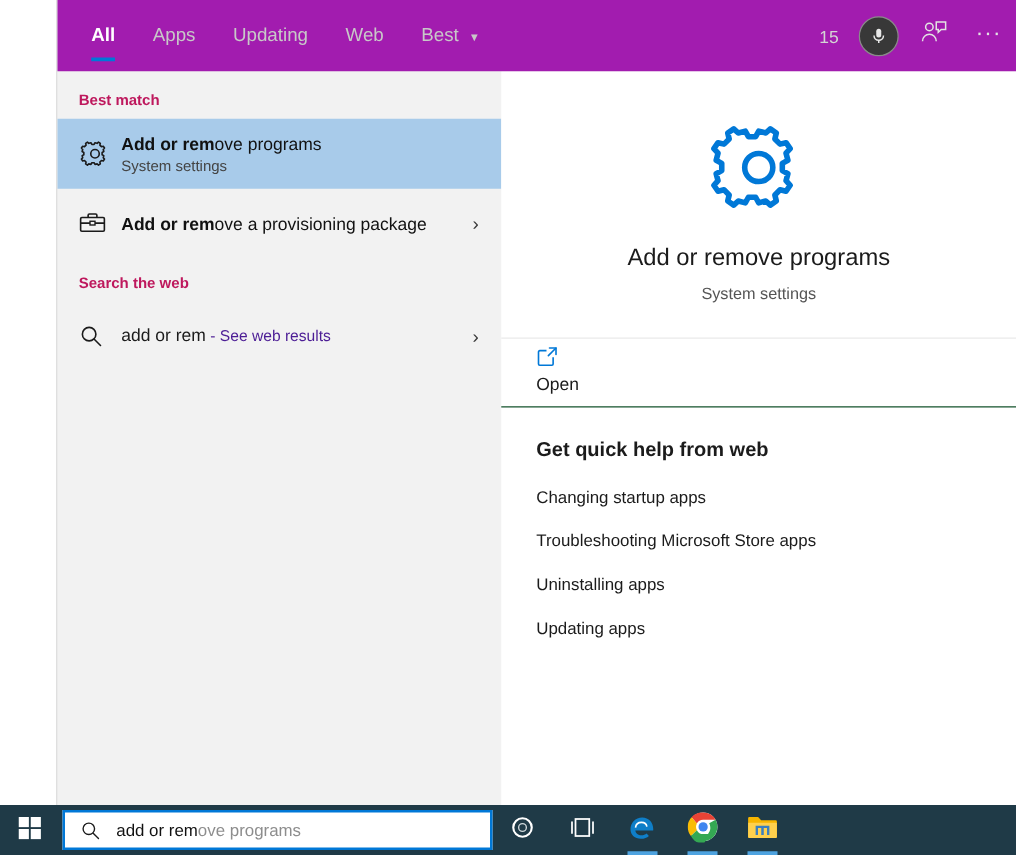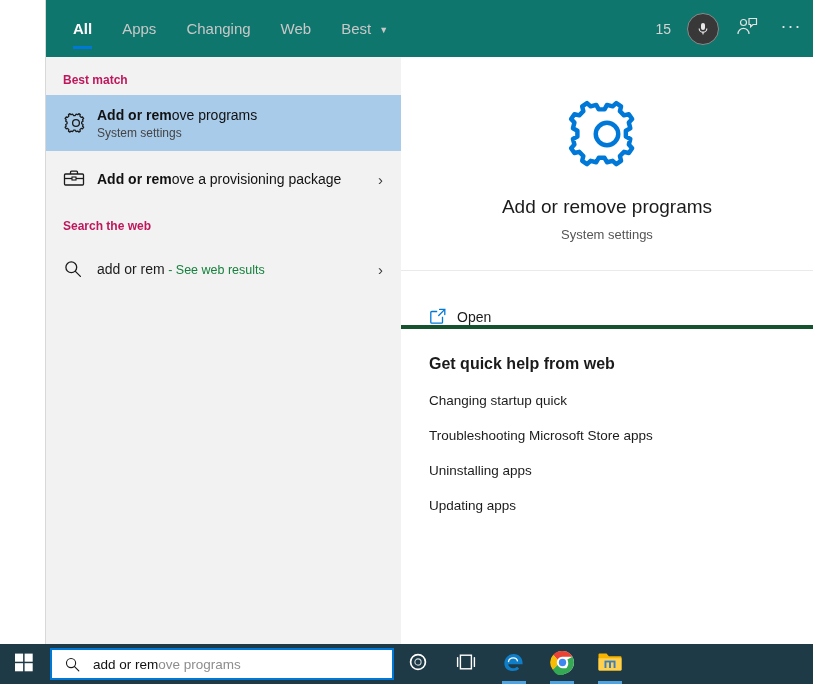--- a/index.html
+++ b/index.html
@@ -35,21 +35,21 @@
     background: #f2f2f2;
     border-left: 1px solid #d8d8d8;
     box-sizing: border-box;
     display: flex;
     flex-direction: column;
   }
 
   
   #panel-header {
     height: 57px;
-    background: #0f766e;
+    background: #a21caf;
     flex: 0 0 auto;
     display: flex;
     align-items: stretch;
     position: relative;
     padding-left: 12px;
   }
   .tab {
     position: relative;
     display: flex;
     align-items: center;
@@ -176,21 +176,21 @@
   .result-sub {
     font-size: 12px;
     color: #444444;
     margin-top: 1px;
   }
   .web-title {
     font-size: 14px;
     color: #1b1b1b;
   }
   .web-title .sfx {
-    color: #15803d;
+    color: #4c1d95;
     font-size: 12.5px;
   }
   .chev {
     flex: 0 0 auto;
     color: #3a3a3a;
     font-size: 15px;
     padding: 0 8px 0 4px;
   }
 
   
@@ -209,25 +209,26 @@
     color: #1b1b1b;
     line-height: 1.3;
   }
   #hero-sub {
     font-size: 13px;
     color: #555555;
     margin-top: 7px;
   }
   #open-row {
     display: flex;
-    align-items: flex-end;
+    align-items: flex-start;
     height: 54px;
     padding-left: 28px;
-    border-bottom: 4px solid #14532d;
+    border-bottom: 1px solid #14532d;
     cursor: default;
+    flex-direction: column;
   }
   #open-icon {
     width: 28px;
     flex: 0 0 28px;
     display: flex;
     align-items: center;
   }
   #open-label {
     font-size: 14px;
     color: #1b1b1b;
@@ -318,21 +319,21 @@
 
   <div id="panel-header">
 
     <div class="tab active">
       <span>All</span>
     </div>
     <div class="tab">
       <span>Apps</span>
     </div>
     <div class="tab">
-      <span>Changing</span>
+      <span>Updating</span>
     </div>
     <div class="tab">
       <span>Web</span>
     </div>
     <div class="tab">
       <span>Best</span>
       <span class="caret">▼</span>
     </div>
 
     <div id="header-right">
@@ -435,21 +436,21 @@
             <path d="M13.5 9.8v5.4a1 1 0 0 1-1 1H2.8a1 1 0 0 1-1-1V5.5a1 1 0 0 1 1-1h5.4" fill="none" stroke="#0078d7" stroke-width="1.3"></path>
             <path d="M10.6 2.4h5.2v5.2" fill="none" stroke="#0078d7" stroke-width="1.3" stroke-linecap="round"></path>
             <path d="M15.6 2.6l-5.9 5.9" stroke="#0078d7" stroke-width="1.3" stroke-linecap="round"></path>
           </svg>
         </span>
         <span id="open-label">Open</span>
       </div>
 
       <div id="help-section">
         <div id="help-heading">Get quick help from web</div>
-        <div class="help-link">Changing startup quick</div>
+        <div class="help-link">Changing startup apps</div>
         <div class="help-link">Troubleshooting Microsoft Store apps</div>
         <div class="help-link">Uninstalling apps</div>
         <div class="help-link">Updating apps</div>
       </div>
 
     </div>
   </div>
 </div>
 
 <div id="taskbar">

